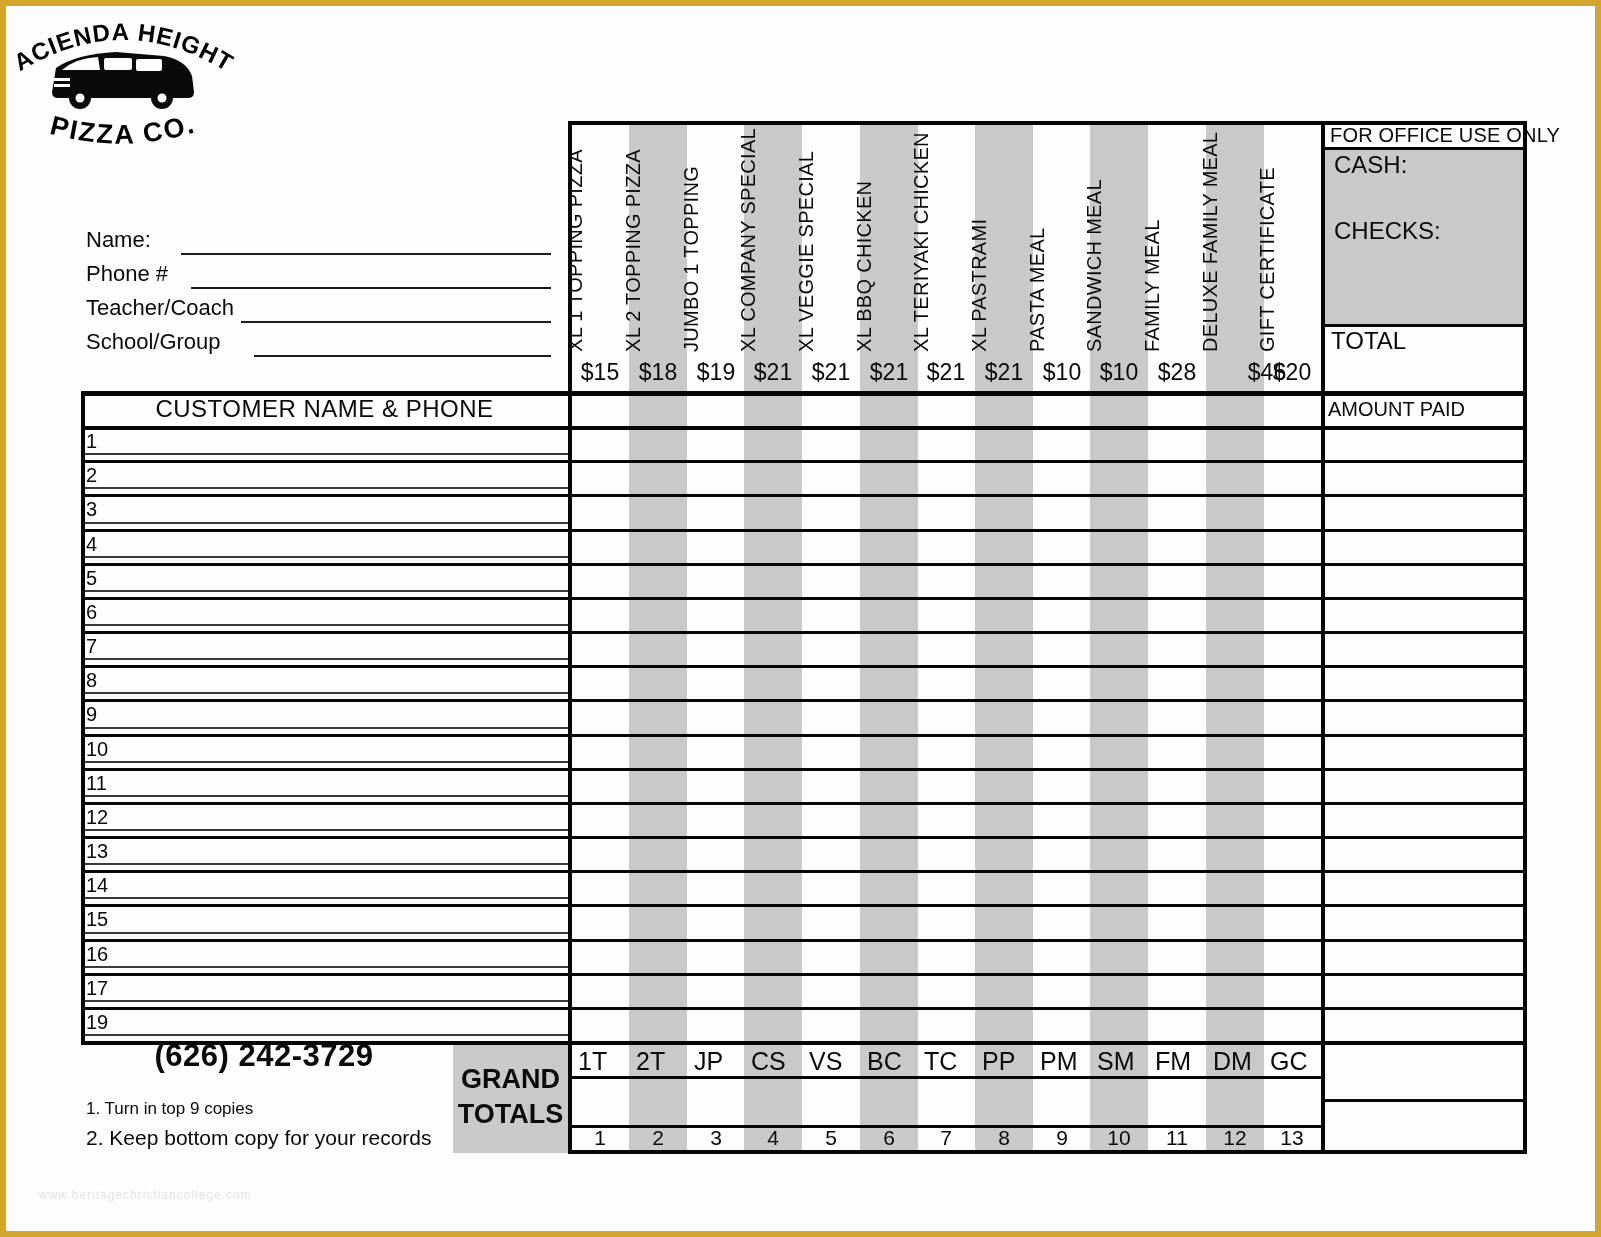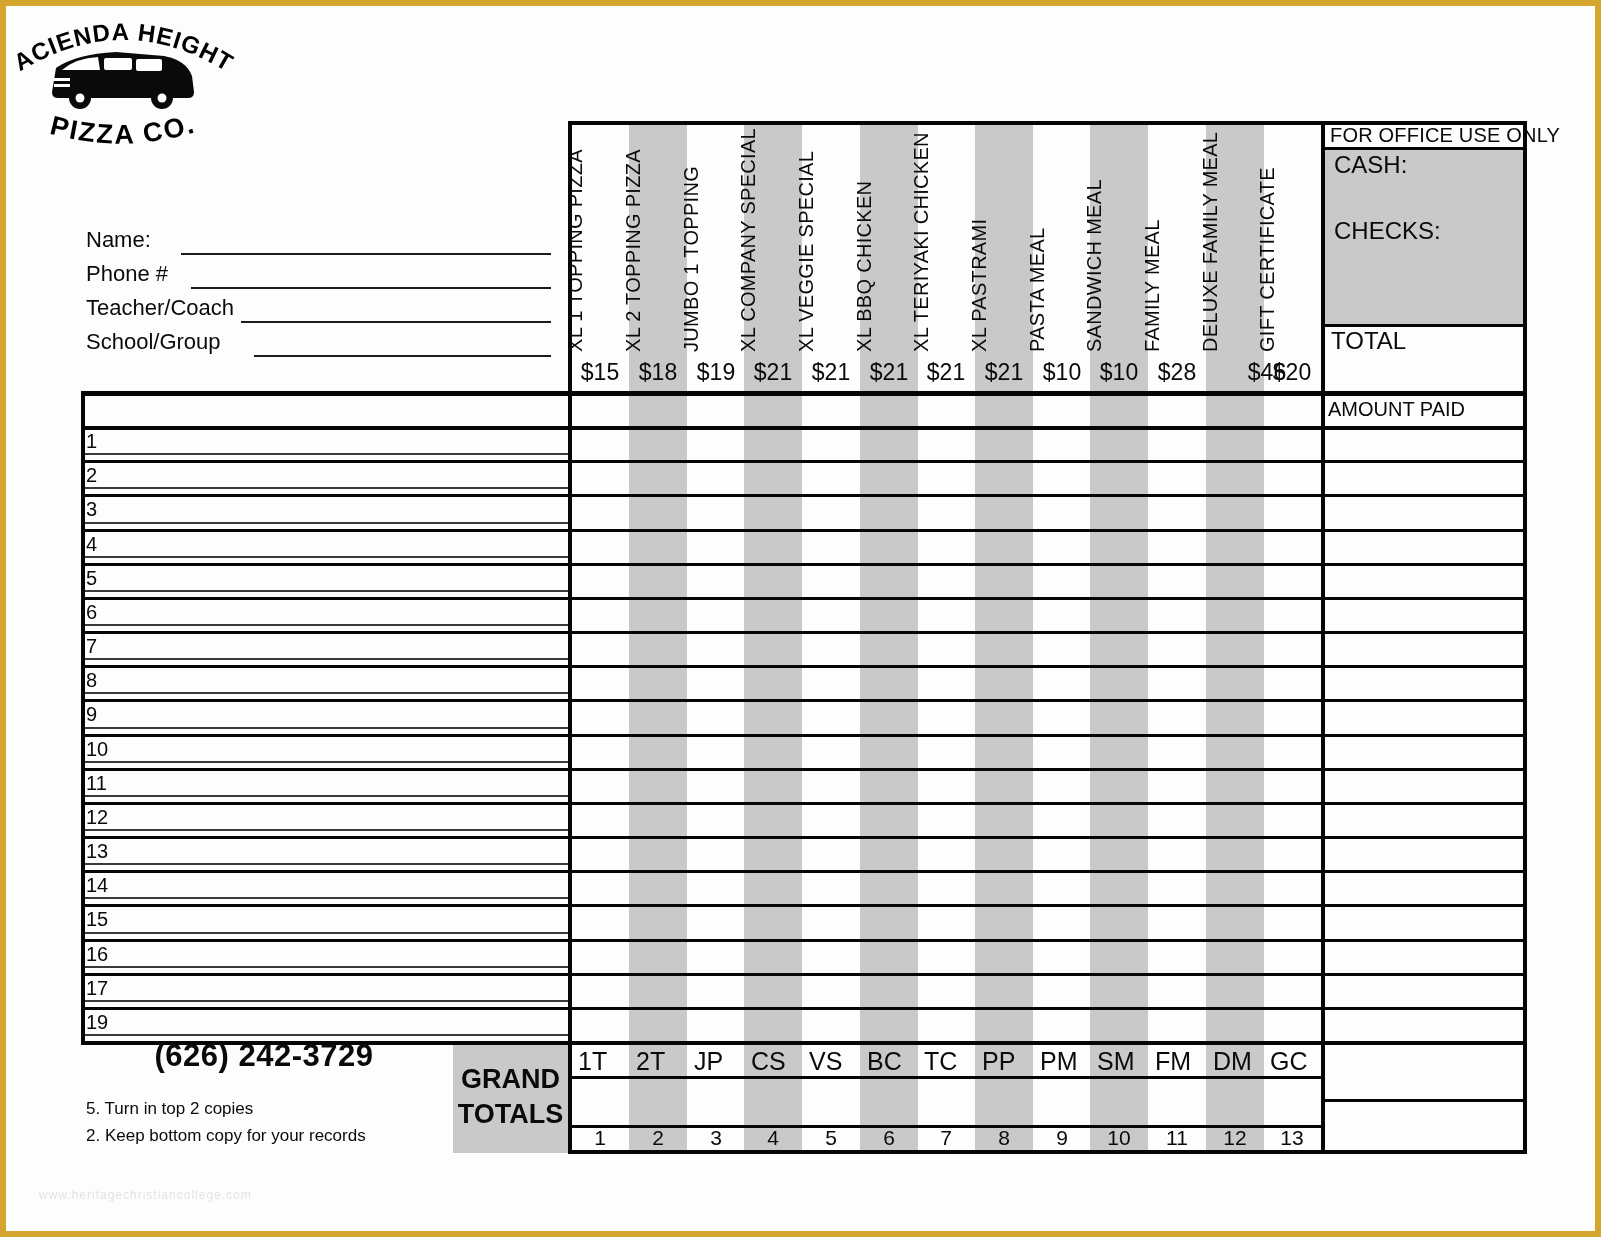--- a/index.html
+++ b/index.html
@@ -39,21 +39,21 @@
   #cash-label { left:1328px; top:145px; font-size:24px; }
   #checks-label { left:1328px; top:211px; font-size:24px; }
   #total-label { left:1325px; top:321px; font-size:24px; }
   #amount-paid-label { left:1322px; top:392px; font-size:20px; }
   #items-sold-label { left:1322px; top:1042px; font-size:17px; width:192px; white-space:normal; line-height:1.35; }
   #total-amount-label { left:1322px; top:1086px; font-size:23px; width:198px; white-space:normal; line-height:1.22; }
   #phone-number { left:128px; top:1032px; width:260px; text-align:center; font-size:31px; font-weight:bold; letter-spacing:0.5px; }
   #grand-totals-box { left:447px; top:1037px; width:115px; height:110px; background:#c9c9c9; z-index:1; }
   #grand-totals-label { left:447px; top:1056px; width:115px; text-align:center; font-size:27px; font-weight:bold; line-height:1.3; white-space:normal; z-index:4; }
   #note1 { left:80px; top:1093px; font-size:17px; }
-  #note2 { left:80px; top:1120px; font-size:17px; }
+  #note2 { left:80px; top:1120px; font-size:21px; }
   #watermark { left:33px; top:1182px; font-size:12px; color:#e3e3e3; letter-spacing:1px; }
   #logo { left:148px; top:75px; width:234px; height:152px; z-index:4; }
 </style>
 </head>
 <body>
 
 <div id="page">
 
   
   <svg id="logo" viewBox="0 0 234 152">
@@ -152,20 +152,21 @@
   <div class="pcell" style="left:1257px;">$20</div>
 
   
   <div class="txt" id="office-title">FOR OFFICE USE ONLY</div>
   <div class="txt" id="cash-label">CASH:</div>
   <div class="txt" id="checks-label">CHECKS:</div>
   <div class="txt" id="total-label">TOTAL</div>
   <div class="txt" id="amount-paid-label">AMOUNT PAID</div>
 
   
+  <div class="txt" id="customer-header">CUSTOMER NAME &amp; PHONE</div>
 
   
   <div class="rownum" style="top:424px;">1</div>
   <div class="rownum" style="top:458px;">2</div>
   <div class="rownum" style="top:492px;">3</div>
   <div class="rownum" style="top:527px;">4</div>
   <div class="rownum" style="top:561px;">5</div>
   <div class="rownum" style="top:595px;">6</div>
   <div class="rownum" style="top:629px;">7</div>
   <div class="rownum" style="top:663px;">8</div>
@@ -206,17 +207,17 @@
   <div class="ncell" style="left:969px;">8</div>
   <div class="ncell" style="left:1027px;">9</div>
   <div class="ncell" style="left:1084px;">10</div>
   <div class="ncell" style="left:1142px;">11</div>
   <div class="ncell" style="left:1200px;">12</div>
   <div class="ncell" style="left:1257px;">13</div>
 
   
   <div class="txt" id="phone-number">(626) 242-3729</div>
   <div class="txt" id="grand-totals-label">GRAND TOTALS</div>
-  <div class="txt" id="note1">5. Turn in top 2 copies</div>
+  <div class="txt" id="note1">1. Turn in top 9 copies</div>
   <div class="txt" id="note2">2. Keep bottom copy for your records</div>
   <div class="txt" id="watermark">www.heritagechristiancollege.com</div>
 
 <div class="stripe" style="left: 623px; top: 115px; width: 58px; height: 1029px;"></div><div class="stripe" style="left: 738px; top: 115px; width: 58px; height: 1029px;"></div><div class="stripe" style="left: 854px; top: 115px; width: 58px; height: 1029px;"></div><div class="stripe" style="left: 969px; top: 115px; width: 58px; height: 1029px;"></div><div class="stripe" style="left: 1084px; top: 115px; width: 58px; height: 1029px;"></div><div class="stripe" style="left: 1200px; top: 115px; width: 58px; height: 1029px;"></div><div class="hline" style="left: 75px; top: 454px; width: 1446px; height: 3px;"></div><div class="hline" style="left: 75px; top: 488px; width: 1446px; height: 3px;"></div><div class="hline" style="left: 75px; top: 523px; width: 1446px; height: 3px;"></div><div class="hline" style="left: 75px; top: 557px; width: 1446px; height: 3px;"></div><div class="hline" style="left: 75px; top: 591px; width: 1446px; height: 3px;"></div><div class="hline" style="left: 75px; top: 625px; width: 1446px; height: 3px;"></div><div class="hline" style="left: 75px; top: 659px; width: 1446px; height: 3px;"></div><div class="hline" style="left: 75px; top: 693px; width: 1446px; height: 3px;"></div><div class="hline" style="left: 75px; top: 728px; width: 1446px; height: 3px;"></div><div class="hline" style="left: 75px; top: 762px; width: 1446px; height: 3px;"></div><div class="hline" style="left: 75px; top: 796px; width: 1446px; height: 3px;"></div><div class="hline" style="left: 75px; top: 830px; width: 1446px; height: 3px;"></div><div class="hline" style="left: 75px; top: 864px; width: 1446px; height: 3px;"></div><div class="hline" style="left: 75px; top: 898px; width: 1446px; height: 3px;"></div><div class="hline" style="left: 75px; top: 933px; width: 1446px; height: 3px;"></div><div class="hline" style="left: 75px; top: 967px; width: 1446px; height: 3px;"></div><div class="hline" style="left: 75px; top: 1001px; width: 1446px; height: 3px;"></div><div class="hline" style="left: 75px; top: 1035px; width: 1446px; height: 4px;"></div><div class="thinline" style="left: 77px; top: 447px; width: 485px; height: 2px;"></div><div class="thinline" style="left: 77px; top: 481px; width: 485px; height: 2px;"></div><div class="thinline" style="left: 77px; top: 516px; width: 485px; height: 2px;"></div><div class="thinline" style="left: 77px; top: 550px; width: 485px; height: 2px;"></div><div class="thinline" style="left: 77px; top: 584px; width: 485px; height: 2px;"></div><div class="thinline" style="left: 77px; top: 618px; width: 485px; height: 2px;"></div><div class="thinline" style="left: 77px; top: 652px; width: 485px; height: 2px;"></div><div class="thinline" style="left: 77px; top: 686px; width: 485px; height: 2px;"></div><div class="thinline" style="left: 77px; top: 721px; width: 485px; height: 2px;"></div><div class="thinline" style="left: 77px; top: 755px; width: 485px; height: 2px;"></div><div class="thinline" style="left: 77px; top: 789px; width: 485px; height: 2px;"></div><div class="thinline" style="left: 77px; top: 823px; width: 485px; height: 2px;"></div><div class="thinline" style="left: 77px; top: 857px; width: 485px; height: 2px;"></div><div class="thinline" style="left: 77px; top: 891px; width: 485px; height: 2px;"></div><div class="thinline" style="left: 77px; top: 926px; width: 485px; height: 2px;"></div><div class="thinline" style="left: 77px; top: 960px; width: 485px; height: 2px;"></div><div class="thinline" style="left: 77px; top: 994px; width: 485px; height: 2px;"></div><div class="thinline" style="left: 77px; top: 1028px; width: 485px; height: 2px;"></div><div class="hline" style="left: 562px; top: 115px; width: 959px; height: 4px;"></div><div class="hline" style="left: 1315px; top: 141px; width: 206px; height: 3px;"></div><div class="hline" style="left: 1315px; top: 318px; width: 206px; height: 3px;"></div><div class="hline" style="left: 75px; top: 385px; width: 1446px; height: 5px;"></div><div class="hline" style="left: 75px; top: 420px; width: 1446px; height: 4px;"></div><div class="hline" style="left: 562px; top: 1070px; width: 757px; height: 3px;"></div><div class="hline" style="left: 562px; top: 1119px; width: 757px; height: 3px;"></div><div class="hline" style="left: 1315px; top: 1093px; width: 206px; height: 3px;"></div><div class="hline" style="left: 562px; top: 1144px; width: 959px; height: 4px;"></div><div class="vline" style="left: 75px; top: 385px; width: 4px; height: 654px;"></div><div class="vline" style="left: 562px; top: 115px; width: 4px; height: 1033px;"></div><div class="vline" style="left: 1315px; top: 115px; width: 4px; height: 1033px;"></div><div class="vline" style="left: 1517px; top: 115px; width: 4px; height: 1033px;"></div></div>
 
 </body></html>

